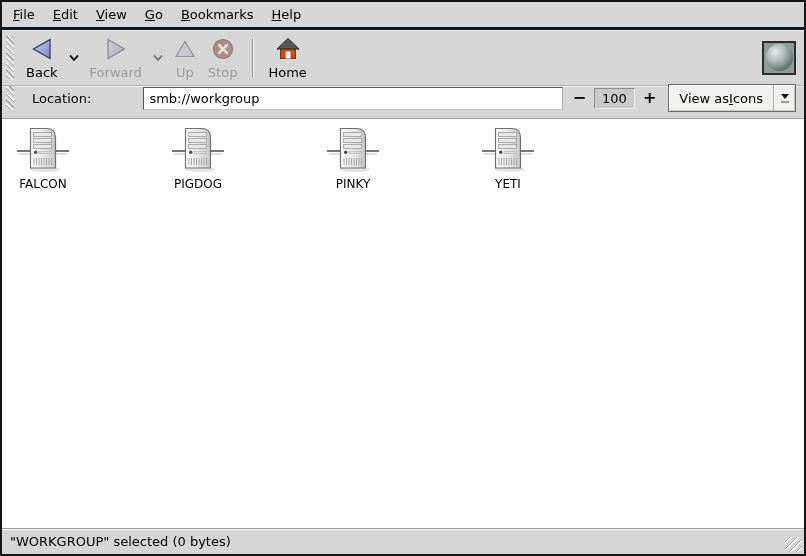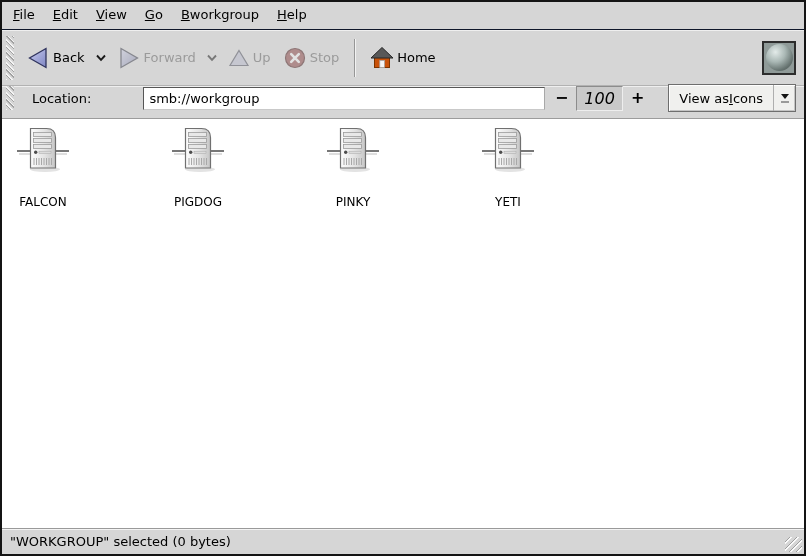--- a/index.html
+++ b/index.html
@@ -8,32 +8,32 @@
 
   .window{
     width:806px; height:556px;
     border:2px solid #141414;
     background:var(--window-bg,#d6d6d6);
     display:flex; flex-direction:column;
     overflow:hidden;
   }
 
   
-  .menubar{ height:28px; display:flex; align-items:flex-start; padding-left:2px;
-            border-bottom:1px solid #0f172a; flex:0 0 auto; }
+  .menubar{ height:28px; display:flex; align-items:center; padding-left:2px;
+            border-bottom:3px solid #0f172a; flex:0 0 auto; }
   .menu-item{ padding:5px 9px; cursor:default; white-space:nowrap; }
   .mn{ text-decoration:underline; }
 
   
   .toolbar{ height:56px; flex:0 0 auto; display:flex; align-items:center;
             padding:2px 8px 2px 2px; border-bottom:1px solid #b2b2b2;
             box-shadow: inset 0 1px 0 #efefef; }
   .handle{ width:8px; height:44px; margin:0 6px 0 2px;
            background:repeating-linear-gradient(45deg,#f4f4f4 0 1px,var(--window-bg,#d6d6d6) 1px 3px,#a2a2a2 3px 4px); }
-  .tb-btn{ display:flex; flex-direction:row; align-items:center; gap:3px;
+  .tb-btn{ display:flex; flex-direction:column; align-items:center; gap:3px;
            background:none; border:none; font:inherit; padding:3px 6px; cursor:default; }
   .tb-icon{ height:27px; display:flex; align-items:center; }
   .tb-label{ font-size:13px; line-height:14px; }
   .tb-btn.disabled .tb-label{ color:var(--disabled-text,#9b9b9b); }
   .tb-btn.disabled .tb-icon{ filter:grayscale(45%) opacity(.55); }
   .tb-chevron{ background:none; border:none; padding:0 4px; height:56px;
                display:flex; align-items:center; cursor:default; }
   .tb-chevron.disabled{ filter:grayscale(60%) opacity(.6); }
   .tb-sep{ width:1px; height:38px; background:#969696; box-shadow:1px 0 0 #f2f2f2; margin:0 9px; }
   .throbber{ margin-left:auto; width:34px; height:34px; border:2px solid #2d2d2d;
@@ -45,36 +45,36 @@
   .locbar{ height:33px; flex:0 0 auto; display:flex; align-items:center;
            padding:0 8px 8px 2px; border-bottom:1px solid #9c9c9c;
            box-shadow: inset 0 1px 0 #efefef; }
   .locbar .handle{ height:24px; }
   .loc-label{ margin:0 8px 0 12px; white-space:nowrap; }
   .loc-input{ flex:1; height:23px; background:#fff; font:inherit; padding:0 5px;
               border:1px solid #565656; border-bottom-color:#c9c9c9; border-right-color:#a8a8a8;margin-left:44px; }
   .zoom-btn{ background:none; border:none; font:inherit; font-weight:bold; font-size:16px;
              padding:0 4px; margin-left:6px; cursor:default; line-height:16px; }
   .zoom-level{ background:#c9c9c9; border:1px solid; border-color:#8c8c8c #eeeeee #eeeeee #8c8c8c;
-               font-size:16px; padding:2px 7px; margin-left:4px;font-style:italic; }
+               font-size:13px; padding:2px 7px; margin-left:4px; }
   .zoom-in{ margin-left:4px; }
-  .view-select{ height:28px; margin-left:20px; display:flex; align-items:stretch;
+  .view-select{ height:28px; margin-left:8px; display:flex; align-items:stretch;
                 background:#f0f0ee; border:1px solid #6e6e6e;
                 box-shadow: inset 1px 1px 0 #ffffff, inset -1px -1px 0 #c4c4c4; cursor:default; }
   .vs-label{ display:flex; align-items:center; padding:0 10px; white-space:nowrap; }
   .vs-divider{ width:1px; background:#aeaeae; }
   .vs-arrow{ width:21px; display:flex; flex-direction:column; align-items:center; justify-content:center; gap:2px; }
   .vs-tri{ width:0; height:0; border-left:4px solid transparent; border-right:4px solid transparent;
            border-top:5px solid #141414; }
   .vs-bar{ width:8px; height:2px; background:#9a9a9a; }
 
   
   .content{ flex:1 1 auto; background:var(--content-bg,#fff); border-bottom:1px solid #9a9a9a;
             padding:8px 0 0 2px; display:flex; align-items:flex-start; gap:77px; overflow:hidden; }
-  .file-item{ width:78px; display:flex; flex-direction:column; align-items:center; gap:19px; cursor:default; }
+  .file-item{ width:78px; display:flex; flex-direction:column; align-items:center; gap:1px; cursor:default; }
   .file-label{ font-size:12px; }
 
   
   .statusbar{ height:25px; flex:0 0 auto; display:flex; align-items:center;
               padding-left:8px; box-shadow: inset 0 1px 0 #f4f4f4; position:relative; }
   .resize-grip{ position:absolute; right:2px; bottom:2px; width:17px; height:15px;
                 background:repeating-linear-gradient(135deg, transparent 0 3px, #9e9e9e 3px 4px, #fbfbfb 4px 5px); }
 
   .defs{ position:absolute; width:0; height:0; }
 </style>
@@ -95,21 +95,21 @@
   </defs>
 </svg>
 
 <div class="window">
 
   <div class="menubar">
     <div class="menu-item"><span></span><span class="mn">F</span><span>ile</span></div>
     <div class="menu-item"><span></span><span class="mn">E</span><span>dit</span></div>
     <div class="menu-item"><span></span><span class="mn">V</span><span>iew</span></div>
     <div class="menu-item"><span></span><span class="mn">G</span><span>o</span></div>
-    <div class="menu-item"><span></span><span class="mn">B</span><span>workgroup</span></div>
+    <div class="menu-item"><span></span><span class="mn">B</span><span>ookmarks</span></div>
     <div class="menu-item"><span></span><span class="mn">H</span><span>elp</span></div>
   </div>
 
   <div class="toolbar">
     <div class="handle"></div>
 
     <button class="tb-btn">
       <span class="tb-icon">
         <svg width="24" height="24" viewBox="0 0 24 24">
             <path d="M20 2.5 L3.5 12 L20 21.5 Z" fill="url(#gBack)" stroke="#30345e" stroke-width="1.3"></path>

